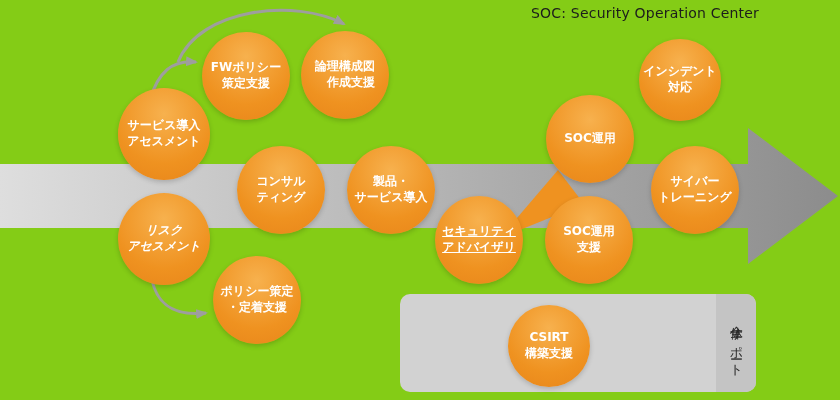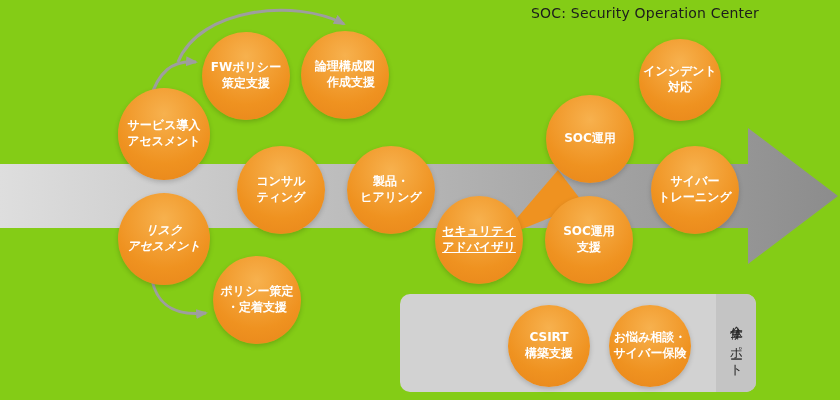--- a/index.html
+++ b/index.html
@@ -57,34 +57,32 @@
 アセスメント</div>
   <div class="node" style="left:202px; top:32px;  width:88px; height:88px;">FWポリシー
 策定支援</div>
   <div class="node" style="left:301px; top:31px;  width:88px; height:88px;text-align:right;">論理構成図
 作成支援</div>
   <div class="node" style="left:213px; top:256px; width:88px; height:88px;">ポリシー策定
 ・定着支援</div>
   <div class="node" style="left:237px; top:146px; width:88px; height:88px;">コンサル
 ティング</div>
   <div class="node" style="left:347px; top:146px; width:88px; height:88px;">製品・
-ヒアリング</div>
+サービス導入</div>
   <div class="node" style="left:435px; top:196px; width:88px; height:88px;text-decoration:underline;">セキュリティ
 アドバイザリ</div>
   <div class="node" style="left:546px; top:95px;  width:88px; height:88px;">SOC運用</div>
   <div class="node" style="left:545px; top:196px; width:88px; height:88px;">SOC運用
 支援</div>
   <div class="node" style="left:639px; top:39px;  width:82px; height:82px;">インシデント
 対応</div>
   <div class="node" style="left:651px; top:146px; width:88px; height:88px;">サイバー
 トレーニング</div>
 
   <div class="panel"></div>
   <div class="panel-strip"></div>
 
   <div class="node" style="left:508px; top:305px; width:82px; height:82px;">CSIRT
 構築支援</div>
-  <div class="node" style="left:609px; top:305px; width:82px; height:82px;">お悩み相談・
-サイバー保険</div>
 
   <div class="support-label">全体サポート</div>
 
 </div>
 
 </body></html>

